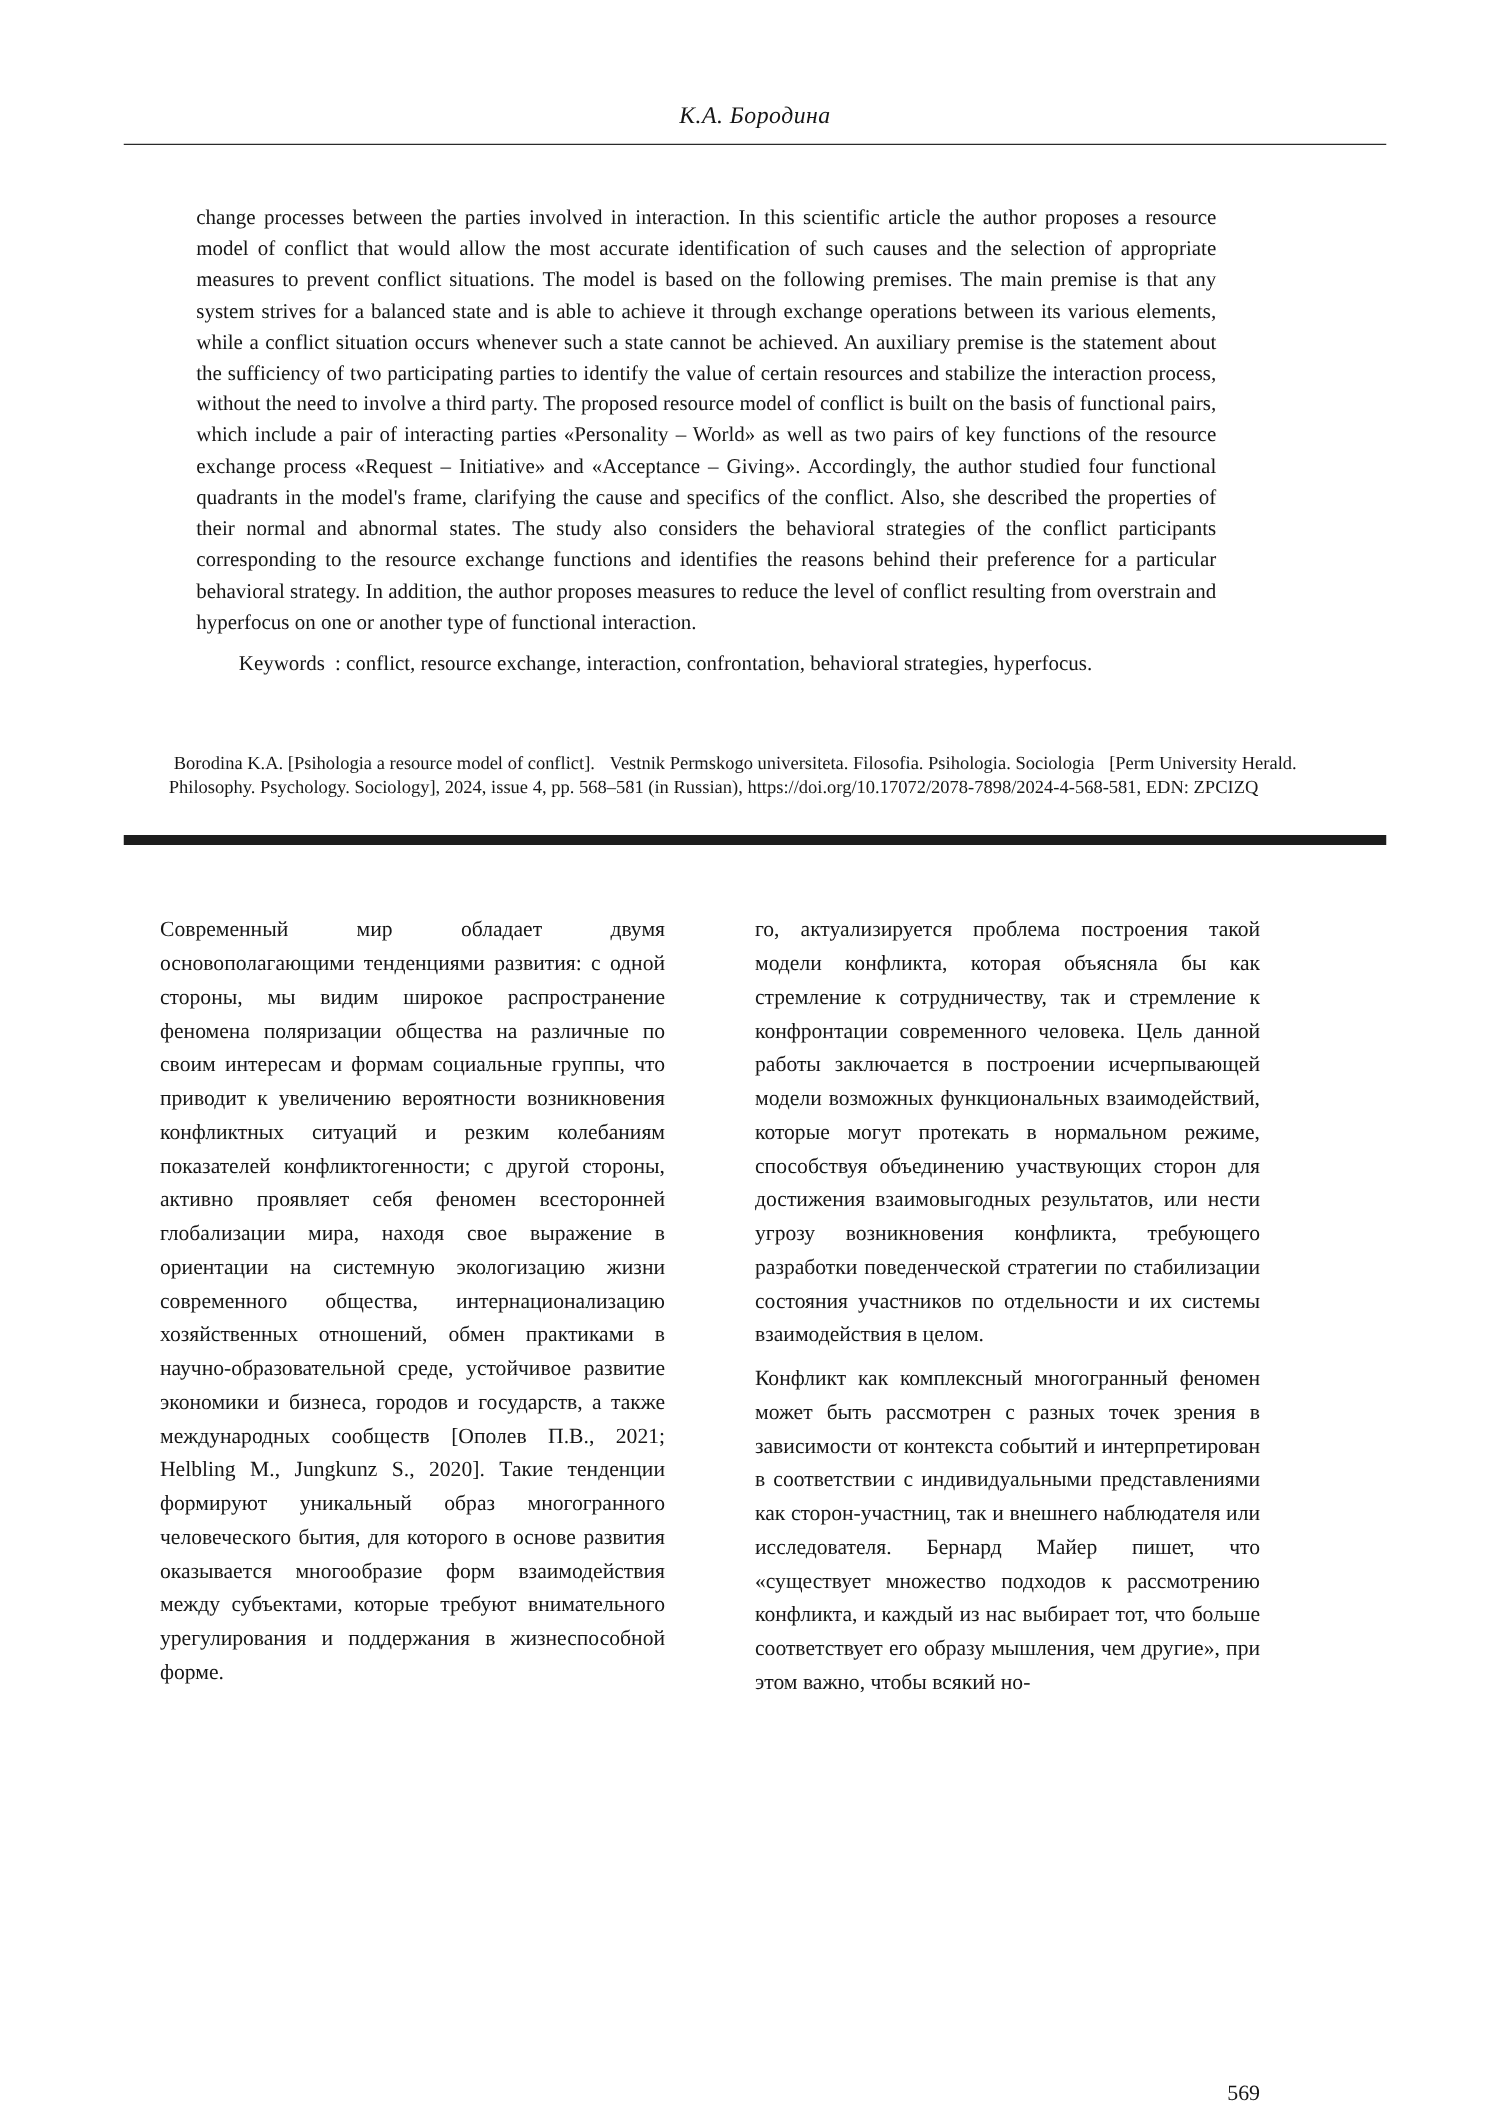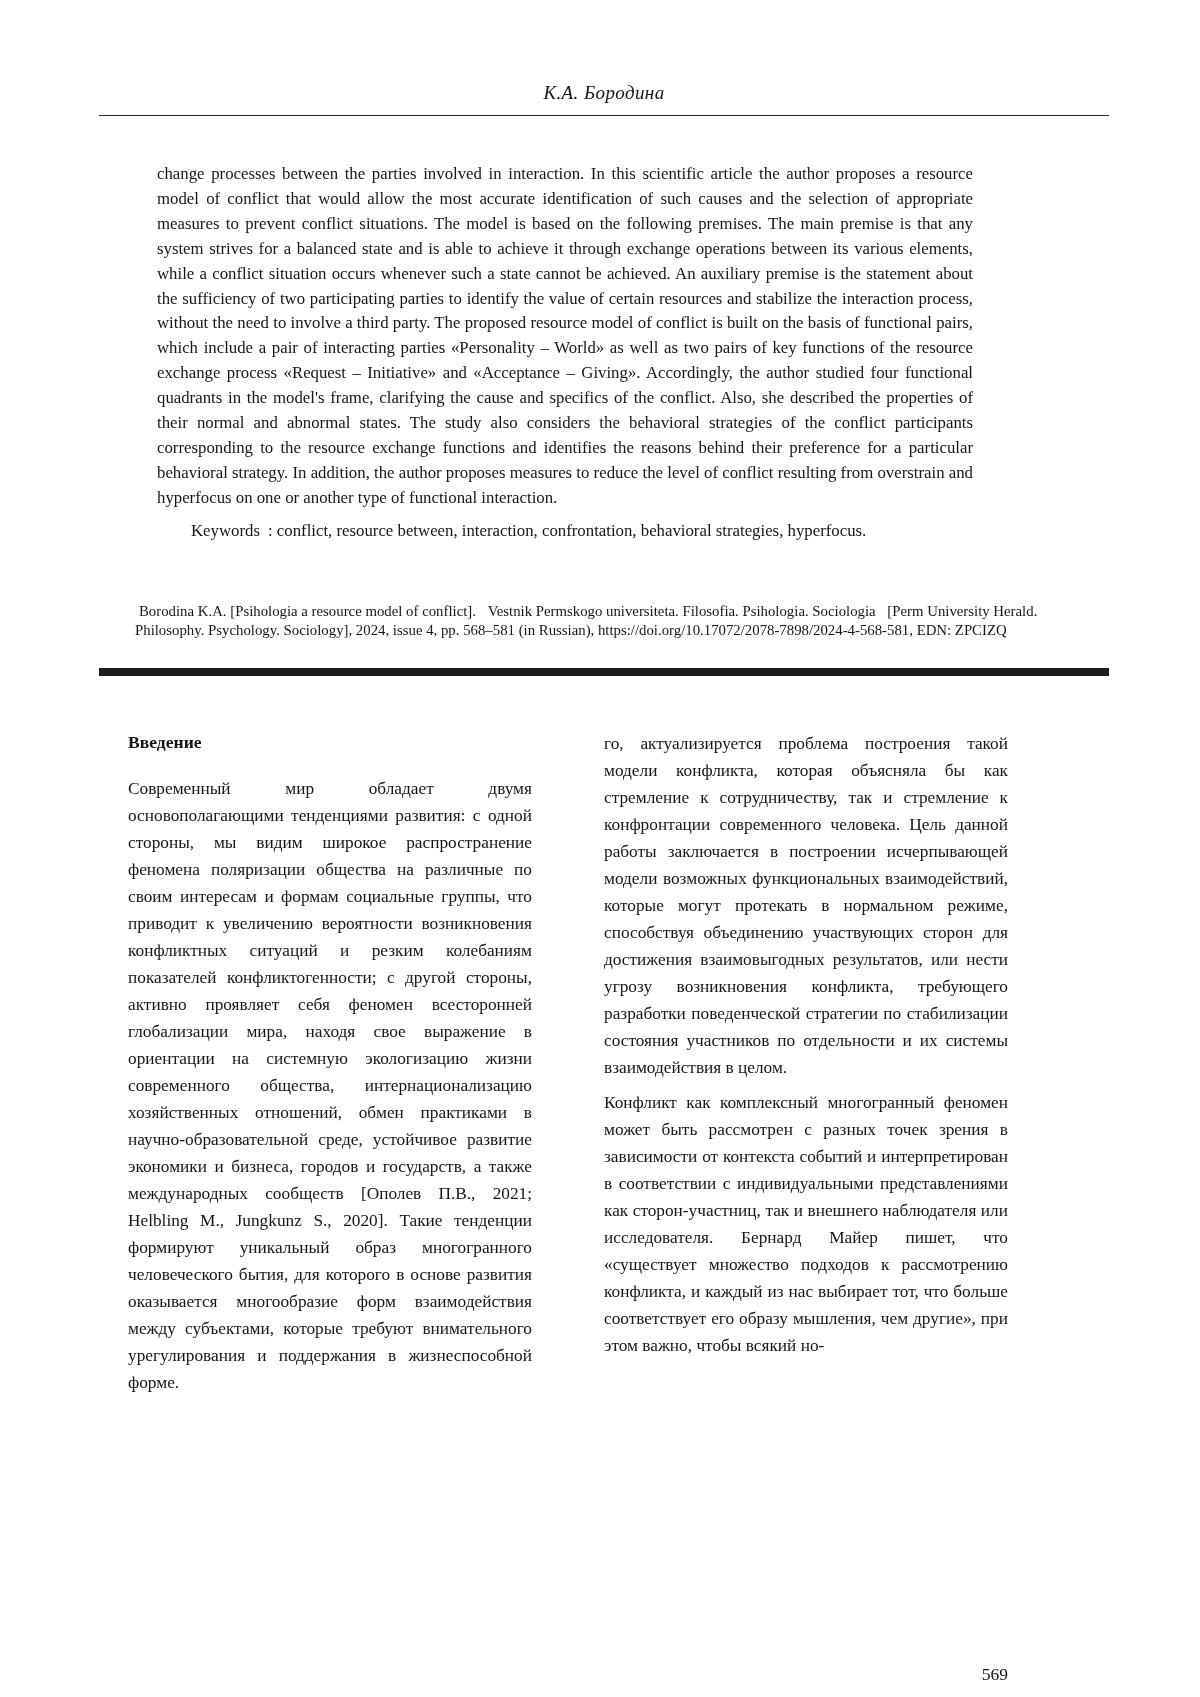--- a/index.html
+++ b/index.html
@@ -96,32 +96,31 @@
 
 <div class="page">
 
   <header class="running-head-wrap">
     <div class="running-head">К.А. Бородина</div>
     <hr class="rh-rule">
   </header>
 
   <section class="abstract" lang="en">
     <p class="abstract-text">change processes between the parties involved in interaction. In this scientific article the author proposes a resource model of conflict that would allow the most accurate identification of such causes and the selection of appropriate measures to prevent conflict situations. The model is based on the following premises. The main premise is that any system strives for a balanced state and is able to achieve it through exchange operations between its various elements, while a conflict situation occurs whenever such a state cannot be achieved. An auxiliary premise is the statement about the sufficiency of two participating parties to identify the value of certain resources and stabilize the interaction process, without the need to involve a third party. The proposed resource model of conflict is built on the basis of functional pairs, which include a pair of interacting parties «Personality – World» as well as two pairs of key functions of the resource exchange process «Request – Initiative» and «Acceptance – Giving». Accordingly, the author studied four functional quadrants in the model's frame, clarifying the cause and specifics of the conflict. Also, she described the properties of their normal and abnormal states. The study also considers the behavioral strategies of the conflict participants corresponding to the resource exchange functions and identifies the reasons behind their preference for a particular behavioral strategy. In addition, the author proposes measures to reduce the level of conflict resulting from overstrain and hyperfocus on one or another type of functional interaction.</p>
-    <p class="keywords"><span class="italic">Keywords</span><span>: conflict, resource between, interaction, confrontation, behavioral strategies, hyperfocus.</span></p>
+    <p class="keywords"><span class="italic">Keywords</span><span>: conflict, resource exchange, interaction, confrontation, behavioral strategies, hyperfocus.</span></p>
   </section>
 
   <section class="cite-block">
     <p class="cite-text"><span>Borodina K.A. [Psihologia a resource model of conflict]. </span><span class="italic">Vestnik Permskogo universiteta. Filosofia. Psihologia. Sociologia</span><span> [Perm University Herald. Philosophy. Psychology. Sociology], 2024, issue 4, pp. 568–581 (in Russian), https://doi.org/10.17072/2078-7898/2024-4-568-581, EDN: ZPCIZQ</span></p>
   </section>
 
   <div class="thick-rule"></div>
 
   <main class="columns">
     <div class="col col-left">
-      <h2>Введение</h2>
       <p class="noindent">Современный мир обладает двумя основополагающими тенденциями развития: с одной стороны, мы видим широкое распространение феномена поляризации общества на различные по своим интересам и формам социальные группы, что приводит к увеличению вероятности возникновения конфликтных ситуаций и резким колебаниям показателей конфликтогенности; с другой стороны, активно проявляет себя феномен всесторонней глобализации мира, находя свое выражение в ориентации на системную экологизацию жизни современного общества, интернационализацию хозяйственных отношений, обмен практиками в научно-образовательной среде, устойчивое развитие экономики и бизнеса, городов и государств, а также международных сообществ [Ополев П.В., 2021; Helbling M., Jungkunz S., 2020]. Такие тенденции формируют уникальный образ многогранного человеческого бытия, для которого в основе развития оказывается многообразие форм взаимодействия между субъектами, которые требуют внимательного урегулирования и поддержания в жизнеспособной форме.</p>
     </div>
     <div class="col col-right">
       <p class="noindent">го, актуализируется проблема построения такой модели конфликта, которая объясняла бы как стремление к сотрудничеству, так и стремление к конфронтации современного человека. Цель данной работы заключается в построении исчерпывающей модели возможных функциональных взаимодействий, которые могут протекать в нормальном режиме, способствуя объединению участвующих сторон для достижения взаимовыгодных результатов, или нести угрозу возникновения конфликта, требующего разработки поведенческой стратегии по стабилизации состояния участников по отдельности и их системы взаимодействия в целом.</p>
       <p class="noindent">Конфликт как комплексный многогранный феномен может быть рассмотрен с разных точек зрения в зависимости от контекста событий и интерпретирован в соответствии с индивидуальными представлениями как сторон-участниц, так и внешнего наблюдателя или исследователя. Бернард Майер пишет, что «существует множество подходов к рассмотрению конфликта, и каждый из нас выбирает тот, что больше соответствует его образу мышления, чем другие», при этом важно, чтобы всякий но-</p>
     </div>
   </main>
 
   <footer>
     <div class="page-number">569</div>

